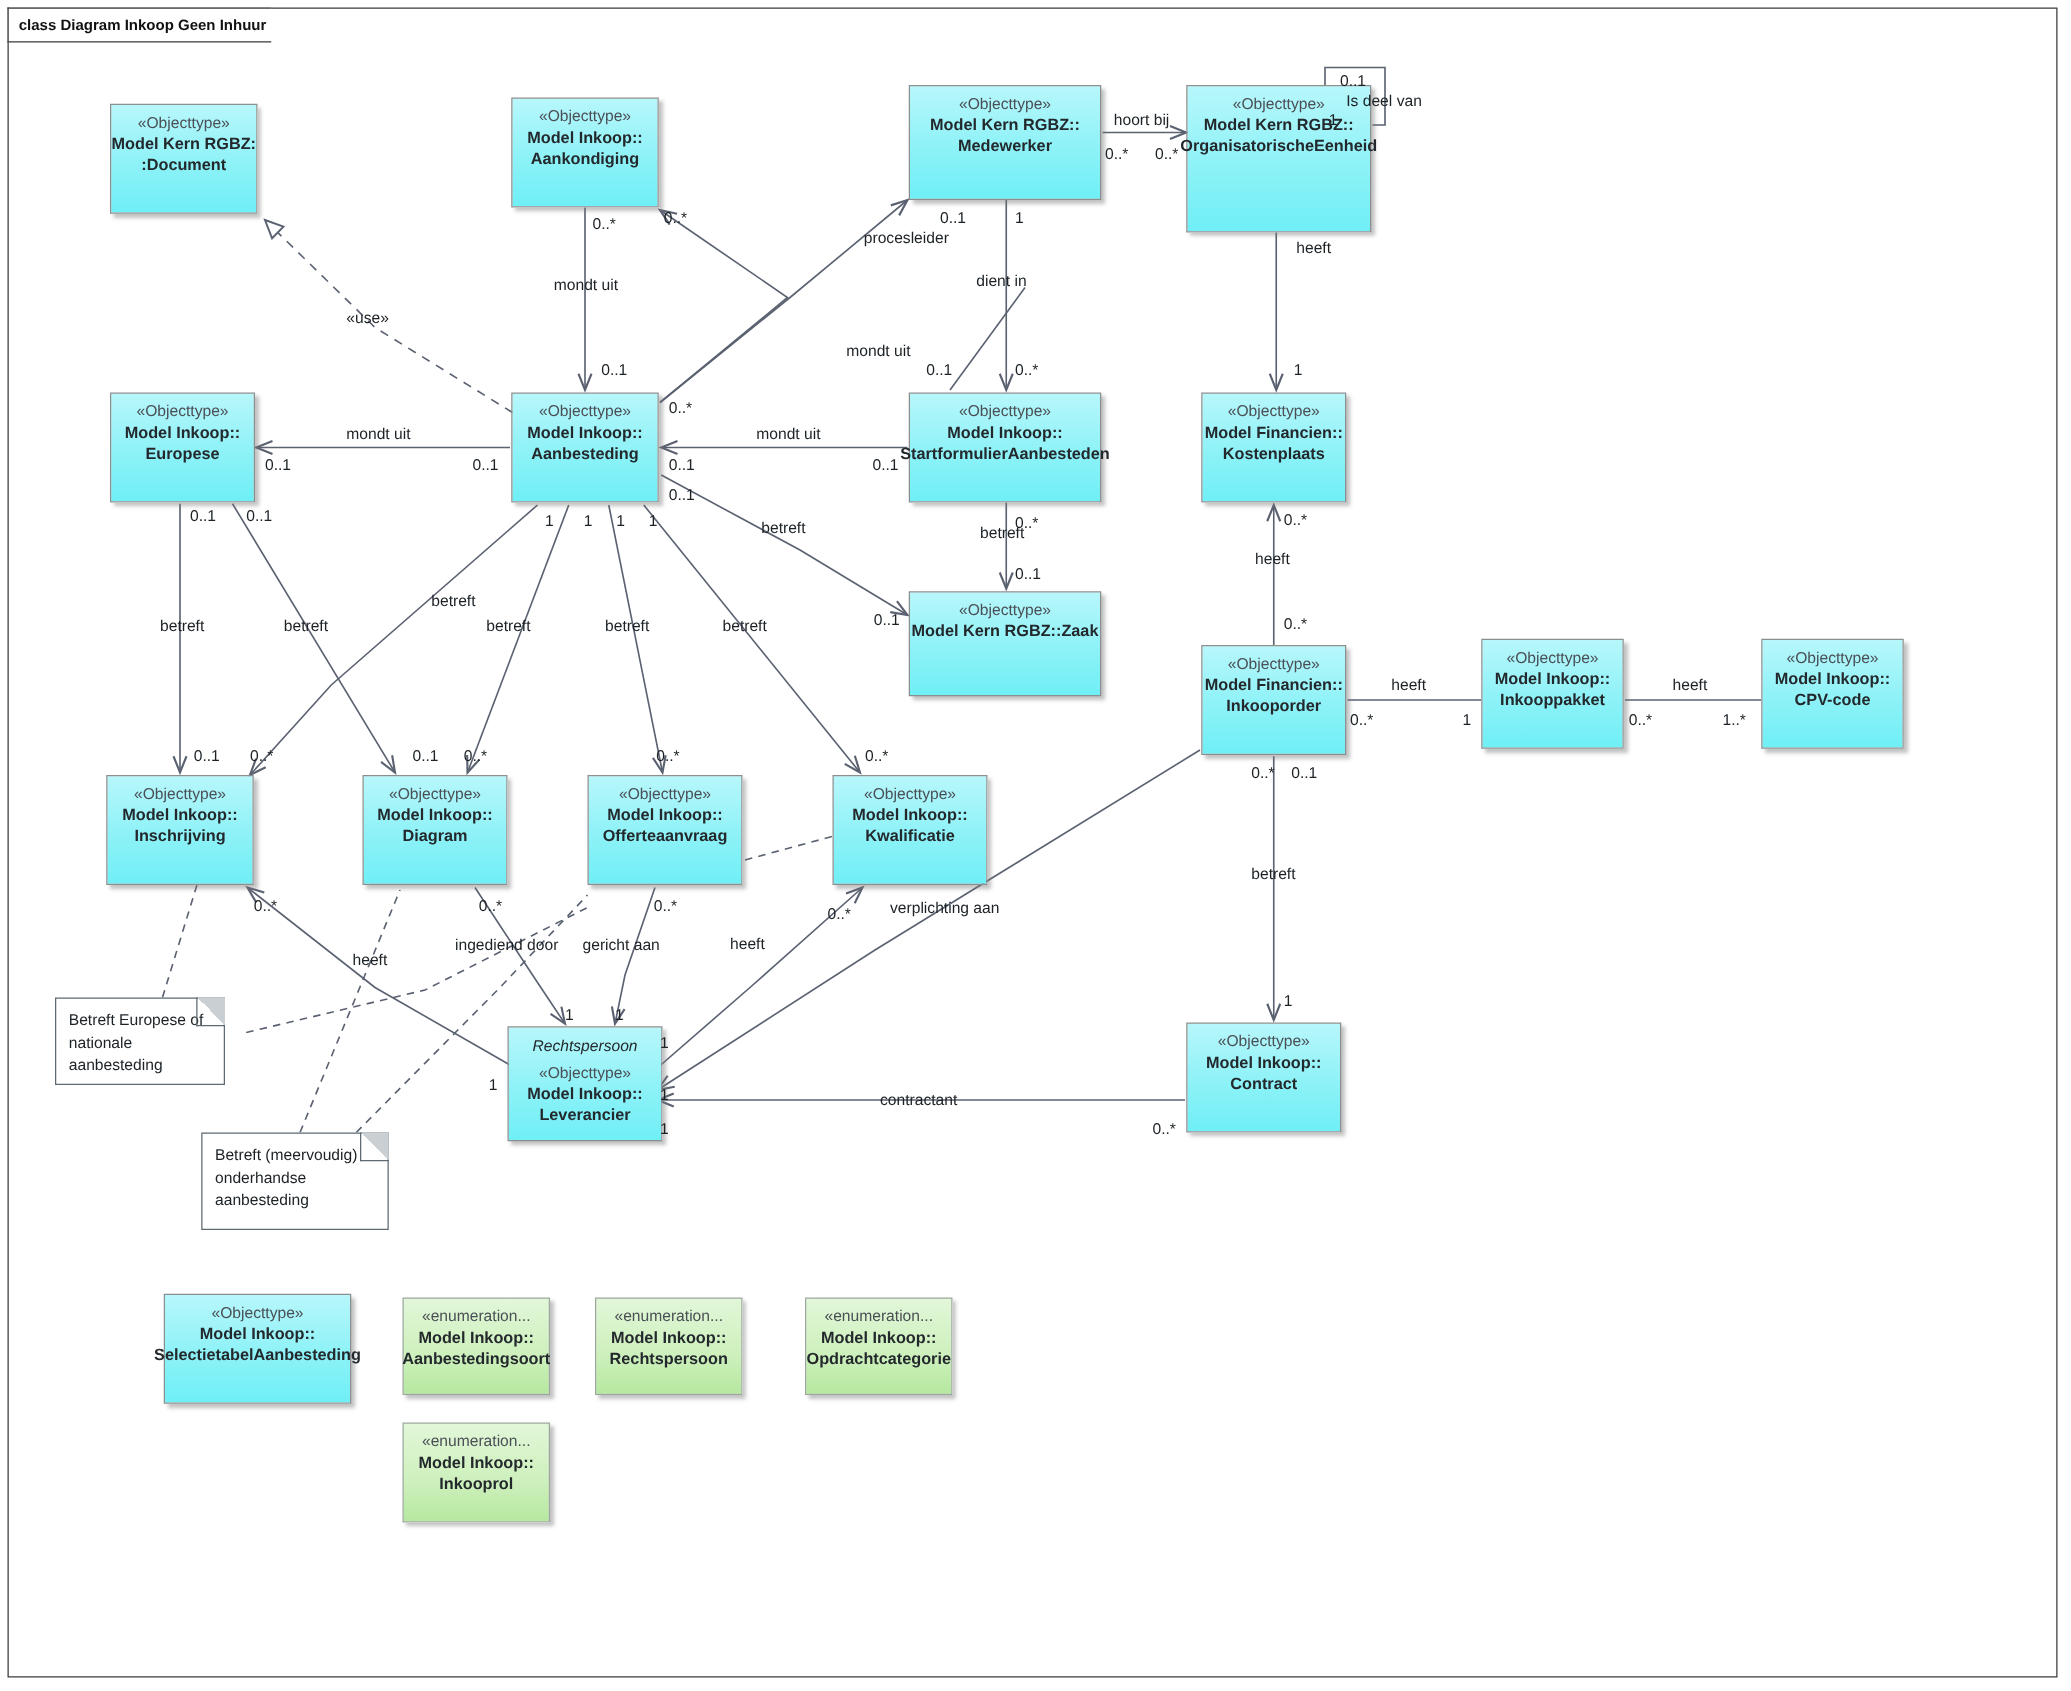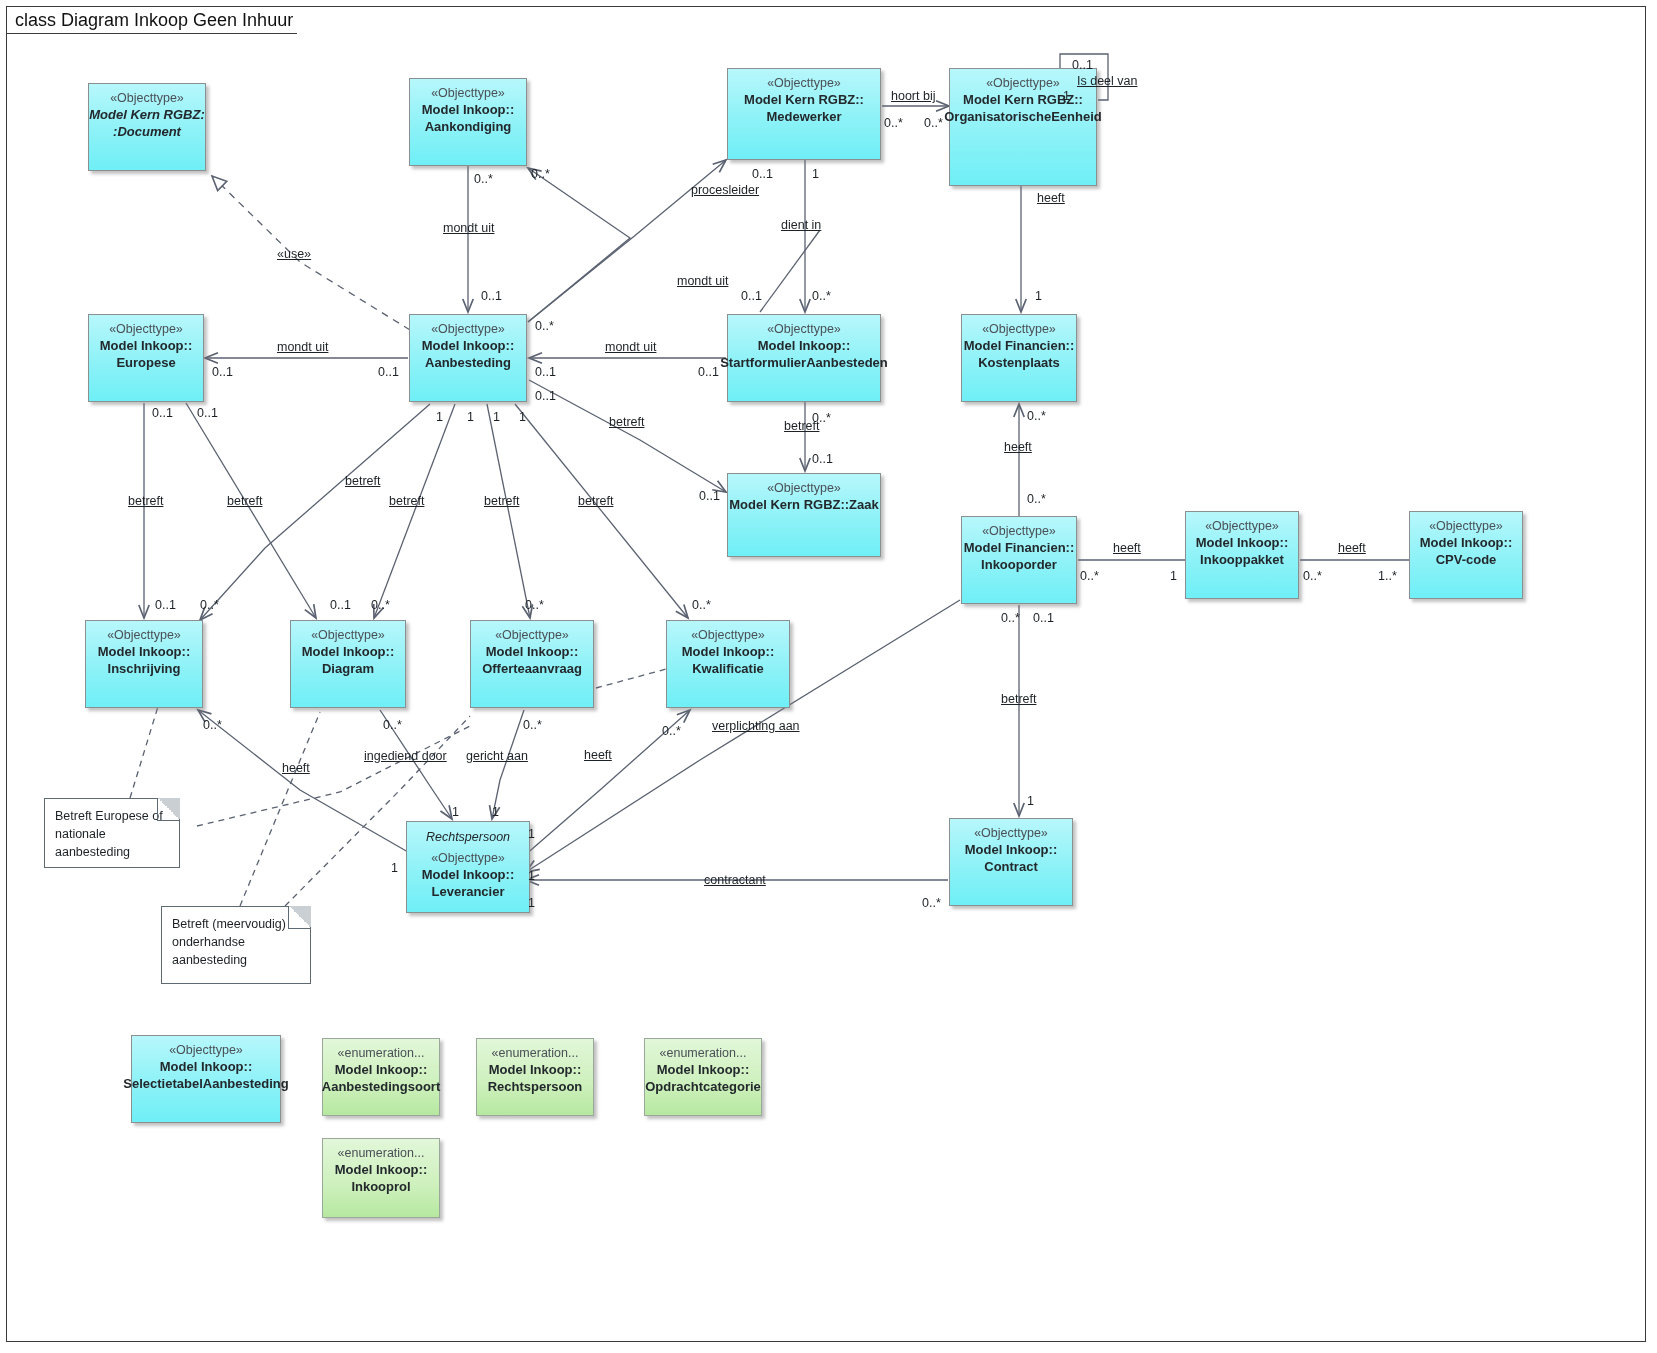--- a/index.html
+++ b/index.html
@@ -1,42 +1,42 @@
 <!DOCTYPE html>
 <html><head>
 <meta charset="utf-8">
 <style>
   html,body{margin:0;padding:0;background:#ffffff;}
   body{font-family:"Liberation Sans", sans-serif;}
   #canvas{position:relative;width:1657px;height:1353px;background:#ffffff;overflow:hidden;}
   #frame{position:absolute;left:6px;top:6px;width:1640px;height:1336px;border:1px solid #3a3a3a;box-sizing:border-box;background:#fff;}
   #tab{position:absolute;left:6px;top:6px;height:26px;box-sizing:border-box;}
   #tab .tabbody{position:relative;height:26px;border:1px solid #3a3a3a;border-right:none;background:#fff;display:flex;align-items:center;padding:0 4px 0 8px;}
-  #tab .tabtext{font-size:18px;font-weight:normal;color:#111;white-space:nowrap;}
+  #tab .tabtext{font-size:12px;font-weight:bold;color:#111;white-space:nowrap;}
 
   svg#edges{position:absolute;left:0;top:0;width:1657px;height:1353px;pointer-events:none;}
 
   .node{position:absolute;box-sizing:border-box;border:1px solid #8a8f8f;
         background:linear-gradient(to bottom,#b7f7fb 0%,#8df2f7 55%,#6feff6 100%);
         box-shadow:3px 3px 3px rgba(120,120,120,.45);
         display:flex;flex-direction:column;align-items:center;padding-top:7px;}
   .node.enum{background:linear-gradient(to bottom,#e2f7d9 0%,#cdf0bc 60%,#b6e8a0 100%);border:1px solid #9aa79a;}
   .node .stereo{font-size:12.5px;color:#4a4f55;line-height:15px;text-align:center;}
   .node .nm{font-size:13px;font-weight:bold;color:#23282c;line-height:17px;text-align:center;white-space:nowrap;}
-  .node .nm.it{font-style:italic;}
+  .node .nm.it{}
   .node .sub{font-size:12.5px;font-style:italic;color:#23282c;line-height:16px;text-align:center;}
   .node .wrapname{white-space:normal;}
 
   .note{position:absolute;box-sizing:border-box;border:1px solid #5d6a72;background:#ffffff;
         font-size:12.5px;color:#1c2226;line-height:18px;padding:8px 10px;}
   .note .fold{position:absolute;right:-1px;top:-1px;width:22px;height:22px;
         background:linear-gradient(to bottom left,#c9cfd3 0 50%,transparent 50% 100%);
         border-left:1px solid #5d6a72;border-bottom:1px solid #5d6a72;}
 
-  .lbl{position:absolute;font-size:12.5px;color:#1c2226;white-space:nowrap;line-height:14px;text-decoration:underline;}
+  .lbl{position:absolute;font-size:12.5px;color:#1c2226;white-space:nowrap;line-height:14px;}
   .mult{position:absolute;font-size:12.5px;color:#1c2226;white-space:nowrap;line-height:14px;}
 </style>
 </head>
 <body>
 
 <div id="canvas">
 
   <div id="frame"></div>
 
   <div id="tab">

